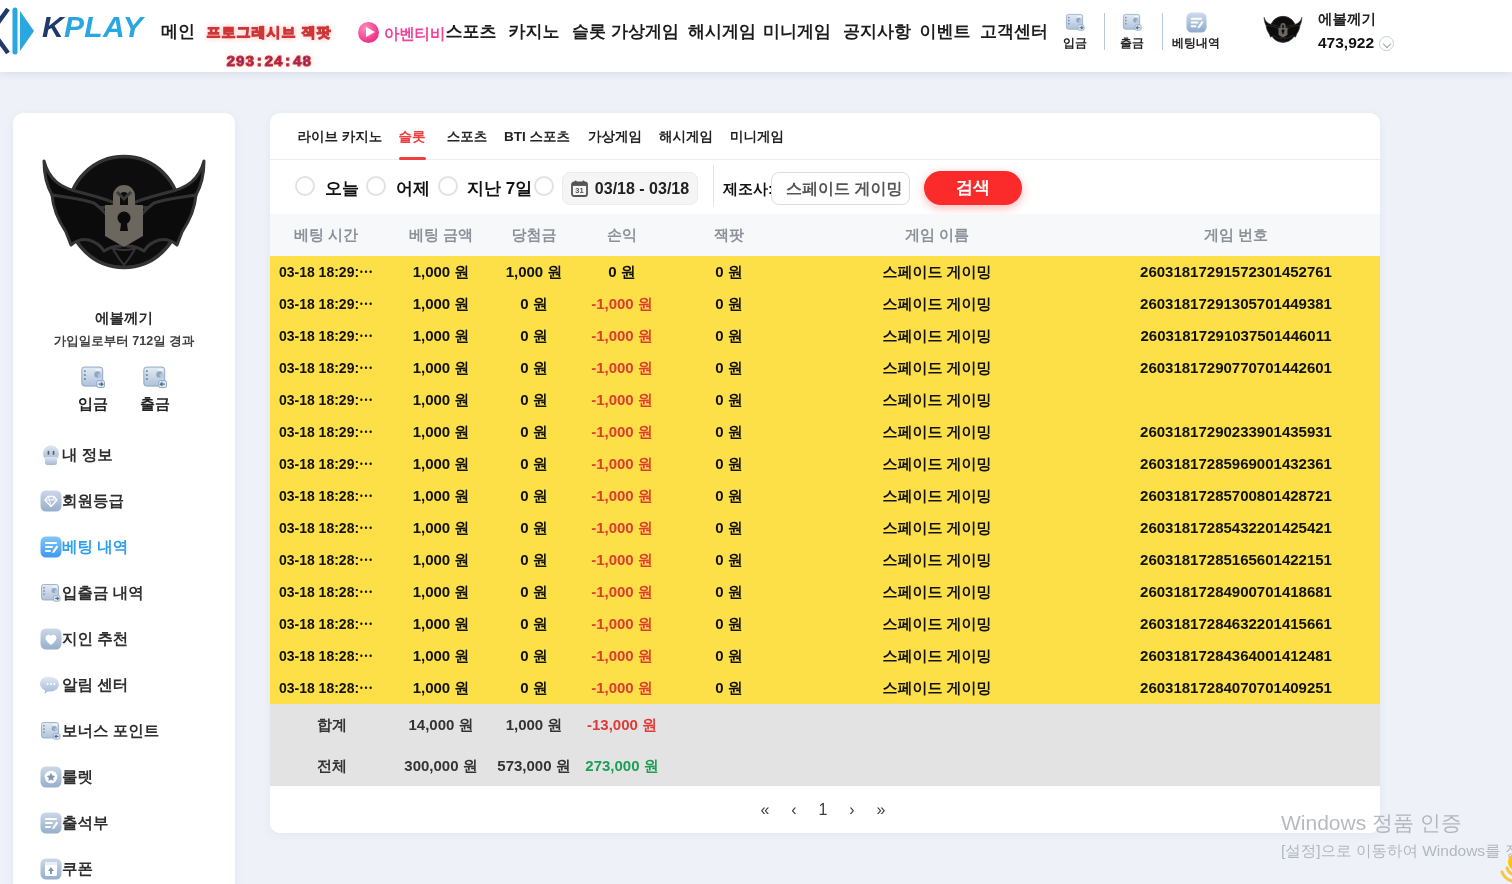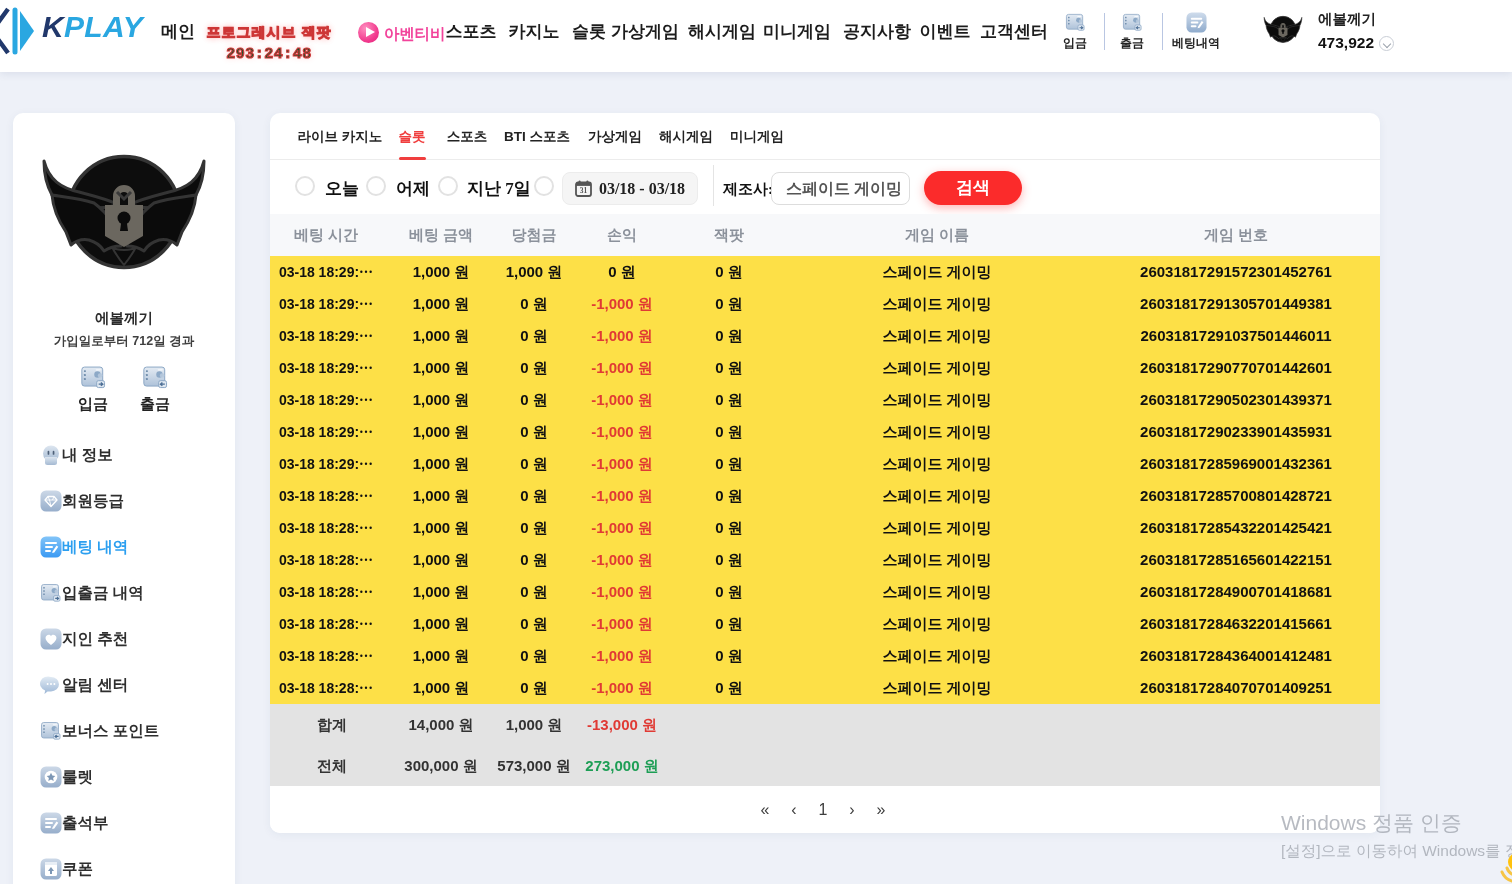--- a/index.html
+++ b/index.html
@@ -9,21 +9,21 @@
          box-shadow:0 2px 8px rgba(40,60,110,.10); z-index:5; }
   .logo { position:absolute; left:0; top:7px; height:48px; }
   .logotxt { position:absolute; left:42px; top:10px; font-size:30px; font-weight:800; letter-spacing:.3px;font-style:italic; }
   .logotxt .k { color:#21386b; } .logotxt .play { color:#2aa7e1; }
   .nav { position:absolute; top:0; left:0; height:72px; width:1050px; }
   .nav a { position:absolute; top:0; height:64px; line-height:64px; font-size:17px; font-weight:700; color:#1c1c1c; text-decoration:none; white-space:nowrap; transform:translateX(-50%); }
   .pj { position:absolute; left:269px; top:20px; transform:translateX(-50%); text-align:center; white-space:nowrap; }
   .pj .t1 { font-size:14px; line-height:24px; height:24px; font-weight:800; color:#fff0f0; letter-spacing:1px;
             -webkit-text-stroke:1.1px #cd3636;
             text-shadow:0 0 2px #ffb9b9,0 0 6px #ffb9b9,0 0 7px #ffc9c9; }
-  .pj .t2 { font-family:"Liberation Mono",monospace; font-size:15px; line-height:21px; font-weight:700; color:#14532d; letter-spacing:0.5px; margin-top:0;
+  .pj .t2 { font-family:"Liberation Mono",monospace; font-size:15px; line-height:21px; font-weight:700; color:#701a75; letter-spacing:0.5px; margin-top:8px;
             -webkit-text-stroke:1.1px #cd3636;
             text-shadow:0 0 2px #ffb9b9,0 0 7px #ffc9c9;text-align:center; }
   .avn { position:absolute; left:358px; top:22px; width:115px; height:21px; }
   .avn .c { position:absolute; left:0; top:0; width:21px; height:21px; border-radius:50%;
             background:radial-gradient(circle at 35% 30%, #ff8fc0, #f23d8f 60%, #e21f7a); }
   .avn .c:after { content:""; position:absolute; left:8px; top:5px; border-style:solid; border-width:5.5px 0 5.5px 9px; border-color:transparent transparent transparent #fff; }
   .avn .t { position:absolute; left:26px; top:2px; font-size:15.5px; font-weight:800; color:#f2439b; letter-spacing:-0.2px; }
   .hico { position:absolute; top:12px; width:56px; text-align:center; }
   .hico svg { display:block; margin:0 auto; }
   .hico .lb { font-size:12px; font-weight:700; color:#222; margin-top:2px; }
@@ -48,21 +48,21 @@
   .sitem svg { display:block; }
   .sitem .tx { margin-left:0; font-size:15.5px; font-weight:700; color:#2e2e2e; white-space:nowrap; }
   .sitem .tx.on { color:#2b9ff0; font-weight:700; }
 
   .mcard { position:absolute; left:270px; top:113px; width:1110px; height:720px; background:#fff;
            border-radius:10px; box-shadow:0 2px 10px rgba(40,60,110,.06); overflow:hidden; }
   .tabs { position:absolute; left:0; top:0; width:1110px; height:47px; border-bottom:1px solid #ececec; }
   .tabs a { position:absolute; top:0; height:47px; line-height:47px; font-size:13.5px; font-weight:700; color:#222; white-space:nowrap; transform:translateX(-50%); }
   .tabs a.on { color:#f03e3e; }
   .tabs a.on:after { content:""; position:absolute; left:50%; transform:translateX(-50%); bottom:0; width:27px; height:3px; background:#f03e3e; border-radius:2px; }
-  .fbar { position:absolute; left:0; top:48px; width:1074px; height:53px;font-family:Liberation Serif, serif; }
+  .fbar { position:absolute; left:0; top:48px; width:1074px; height:53px; }
   .radio { position:absolute; top:15px; width:20px; height:20px; border-radius:50%; border:2px solid #e2e2e2; background:#fff; }
   .flab { position:absolute; top:16px; line-height:24px; font-size:17px; font-weight:700; color:#111; white-space:nowrap; }
   .dbox { font-size:16px !important; position:absolute; left:292px; top:11px; width:136px; height:33px; background:#f5f5f5; border:1px solid #ececec; border-radius:8px;
           font-size:17px; font-weight:700; color:#222; line-height:31px; text-align:center; }
   .fsep { position:absolute; left:443px; top:4px; width:1px; height:41px; background:#e4e4e4; }
   .mlab { position:absolute; left:453px; top:16px; line-height:24px; font-size:15px; font-weight:700; color:#111; }
   .mbox { position:absolute; left:501px; top:11px; width:139px; height:33px; background:#fff; border:1px solid #ddd; border-radius:8px;
           font-size:16px; font-weight:600; color:#555; line-height:31px; padding-left:14px; }
   .sbtn { position:absolute; left:654px; top:10px; width:98px; height:34px; border-radius:17px; background:#fb2b2b;
           color:#fff; font-size:17px; font-weight:700; text-align:center; line-height:34px;
@@ -486,21 +486,20 @@
       <span style="left:667px">스페이드 게이밍</span>
       <span style="left:966px">26031817290770701442601</span>
     </div>
   <div class="trow" style="top:271px">
       <span class="s1" style="left:56px">03-18 18:29:⋯</span>
       <span style="left:171px">1,000 원</span>
       <span style="left:264px">0 원</span>
       <span class="red" style="left:352px">-1,000 원</span>
       <span style="left:459px">0 원</span>
       <span style="left:667px">스페이드 게이밍</span>
-      <span style="left:966px">26031817290502301439371</span>
     </div>
   <div class="trow" style="top:303px">
       <span class="s1" style="left:56px">03-18 18:29:⋯</span>
       <span style="left:171px">1,000 원</span>
       <span style="left:264px">0 원</span>
       <span class="red" style="left:352px">-1,000 원</span>
       <span style="left:459px">0 원</span>
       <span style="left:667px">스페이드 게이밍</span>
       <span style="left:966px">26031817290233901435931</span>
     </div>

